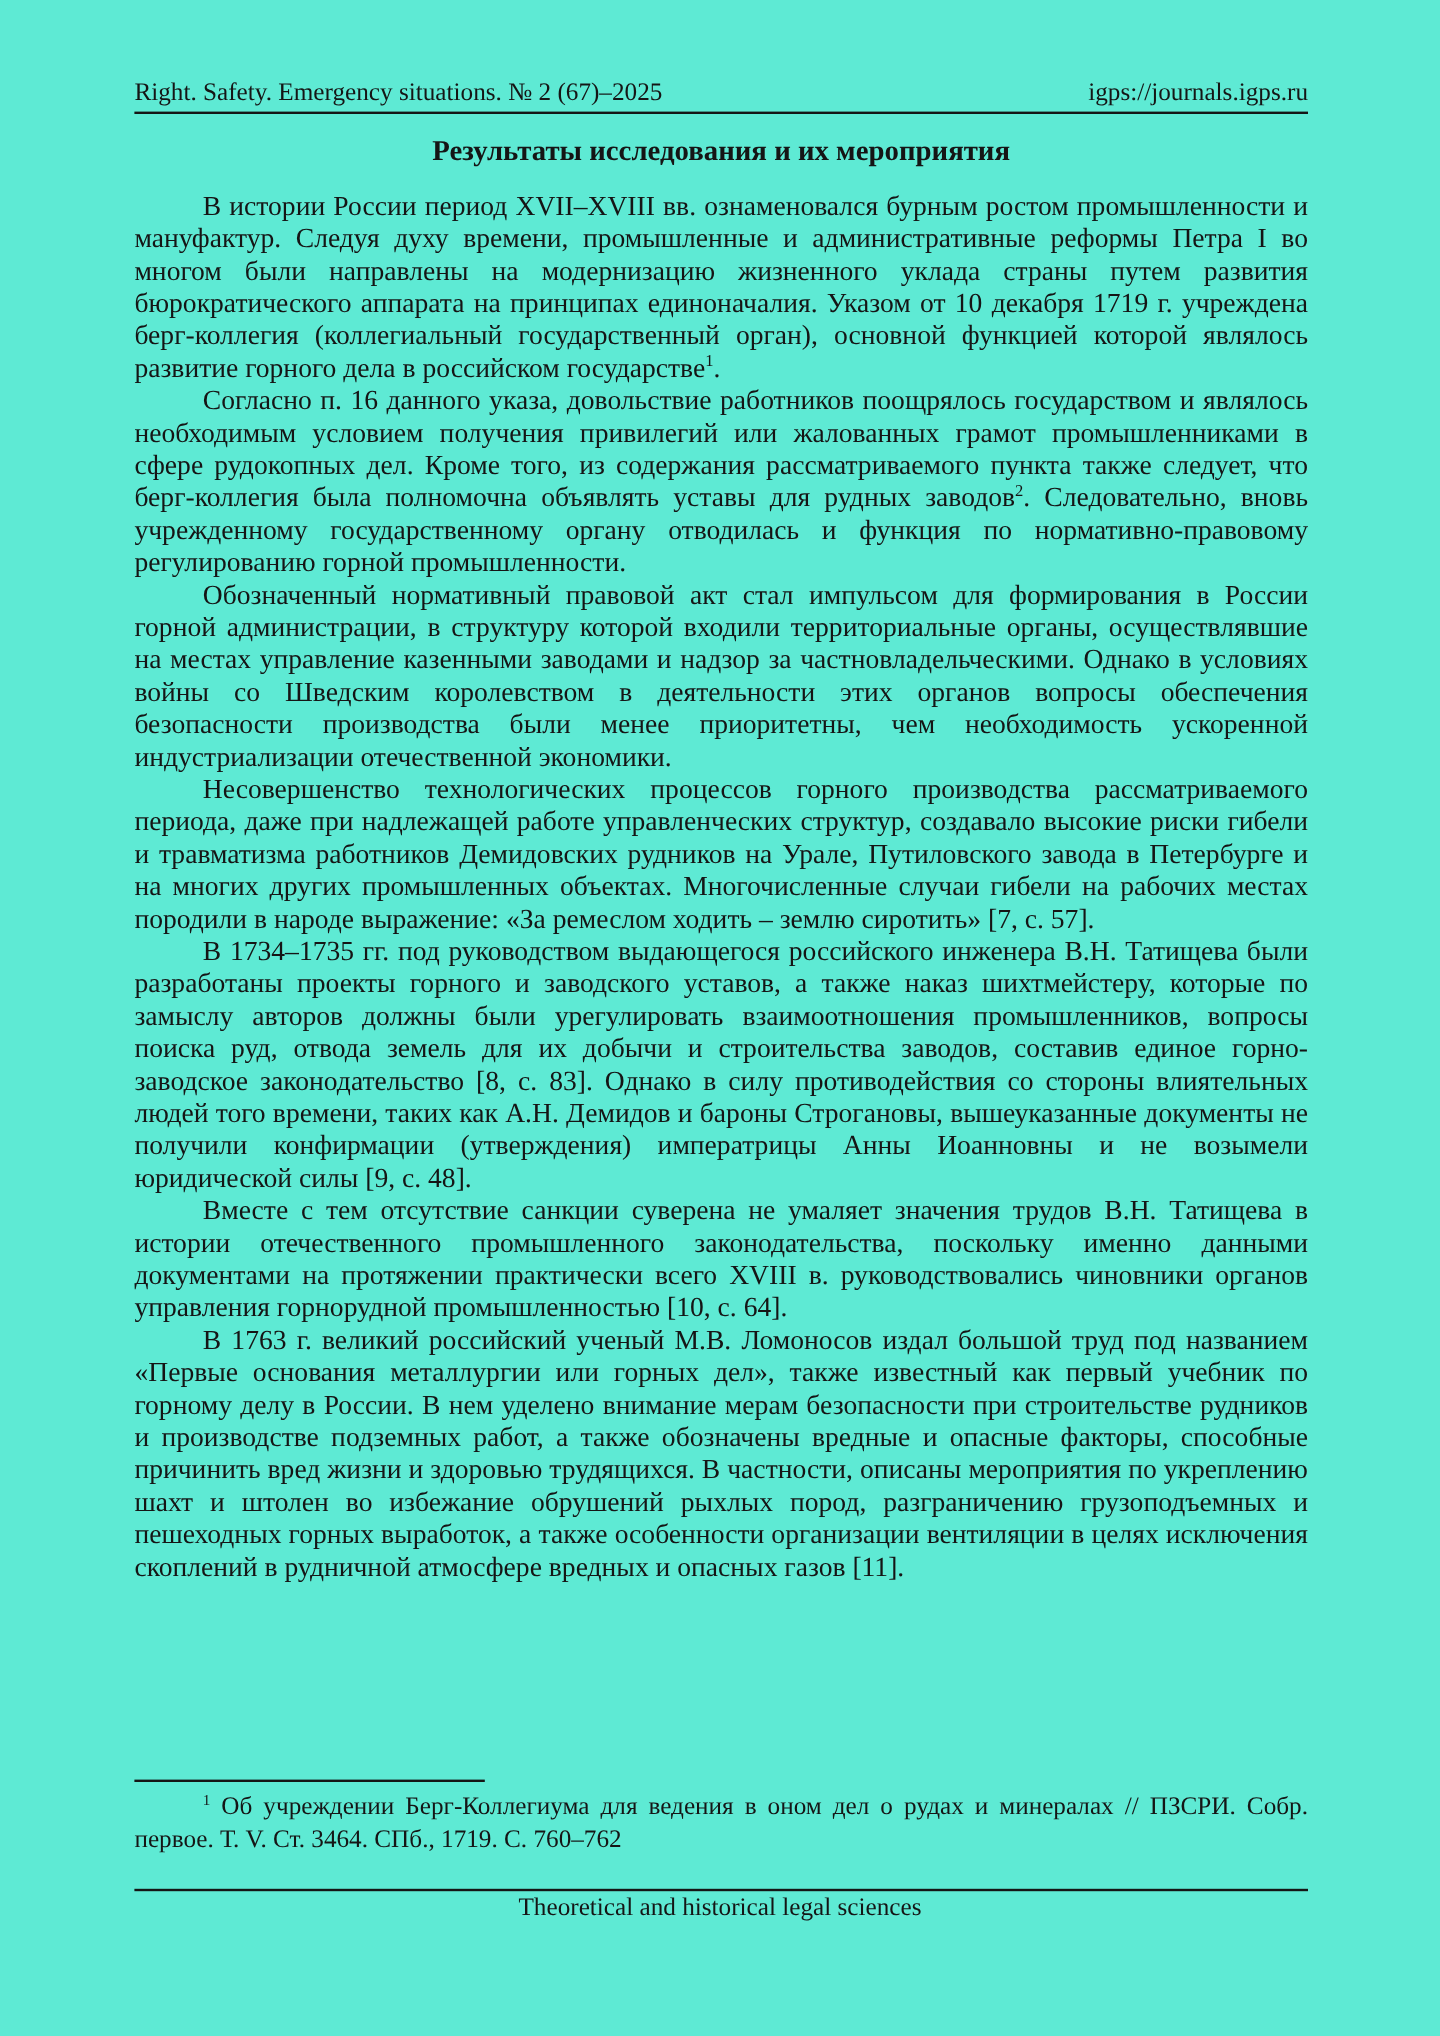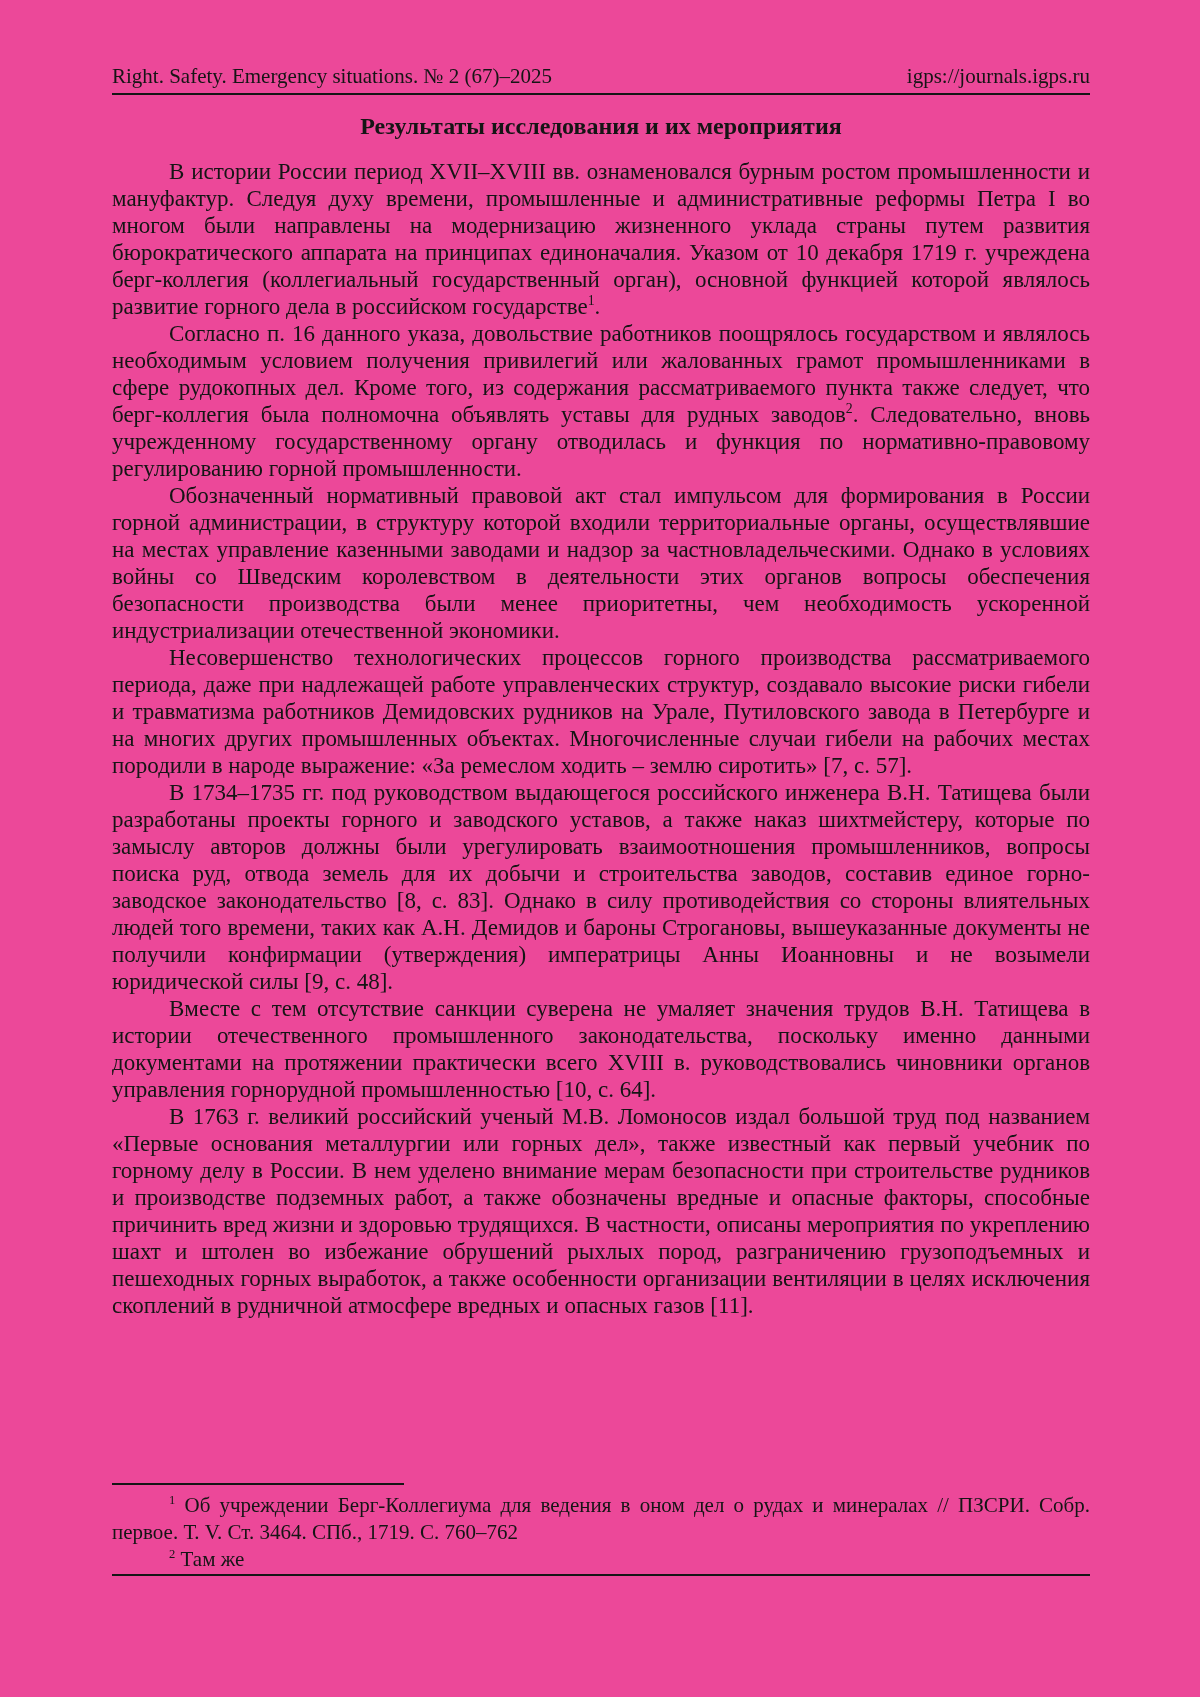--- a/index.html
+++ b/index.html
@@ -5,21 +5,21 @@
   html, body {
     margin: 0;
     padding: 0;
     background: #e8e8e8;
   }
   .page {
     position: relative;
     width: 1200px;
     height: 1697px;
     margin: 0 auto;
-    background: #ec4899;
+    background: #5eead4;
     color: #151515;
     font-family: "Liberation Serif", "DejaVu Serif", serif;
     overflow: hidden;
   }
   .margins {
     margin-left: 112px;
     margin-right: 110px;
   }
   
   .page-header {
@@ -127,21 +127,21 @@
         <p>В 1734–1735 гг. под руководством выдающегося российского инженера В.Н. Татищева были разработаны проекты горного и заводского уставов, а также наказ шихтмейстеру, которые по замыслу авторов должны были урегулировать взаимоотношения промышленников, вопросы поиска руд, отвода земель для их добычи и строительства заводов, составив единое горно-заводское законодательство [8, с. 83]. Однако в силу противодействия со стороны влиятельных людей того времени, таких как А.Н. Демидов и бароны Строгановы, вышеуказанные документы не получили конфирмации (утверждения) императрицы Анны Иоанновны и не возымели юридической силы [9, с. 48].</p>
         <p>Вместе с тем отсутствие санкции суверена не умаляет значения трудов В.Н. Татищева в истории отечественного промышленного законодательства, поскольку именно данными документами на протяжении практически всего XVIII в. руководствовались чиновники органов управления горнорудной промышленностью [10, с. 64].</p>
         <p>В 1763 г. великий российский ученый М.В. Ломоносов издал большой труд под названием «Первые основания металлургии или горных дел», также известный как первый учебник по горному делу в России. В нем уделено внимание мерам безопасности при строительстве рудников и производстве подземных работ, а также обозначены вредные и опасные факторы, способные причинить вред жизни и здоровью трудящихся. В частности, описаны мероприятия по укреплению шахт и штолен во избежание обрушений рыхлых пород, разграничению грузоподъемных и пешеходных горных выработок, а также особенности организации вентиляции в целях исключения скоплений в рудничной атмосфере вредных и опасных газов [11].</p>
       </main>
   </div>
 
   <div class="bottom-block">
     <div class="footnote-sep"></div>
     <section class="footnotes" id="footnotes">
         <p><sup class="fn-marker">1</sup> Об учреждении Берг-Коллегиума для ведения в оном дел о рудах и минералах // ПЗСРИ. Собр. первое. Т. V. Ст. 3464. СПб., 1719. С. 760–762</p>
-        <p><sup class="fn-marker">2</sup> Там же</p>
       </section>
   </div>
 
   <div class="footer-block">
     <div class="footer-rule"></div>
+    <div class="footer-section">Theoretical and historical legal sciences</div>
   </div>
 
 </div>
 
 </body></html>

